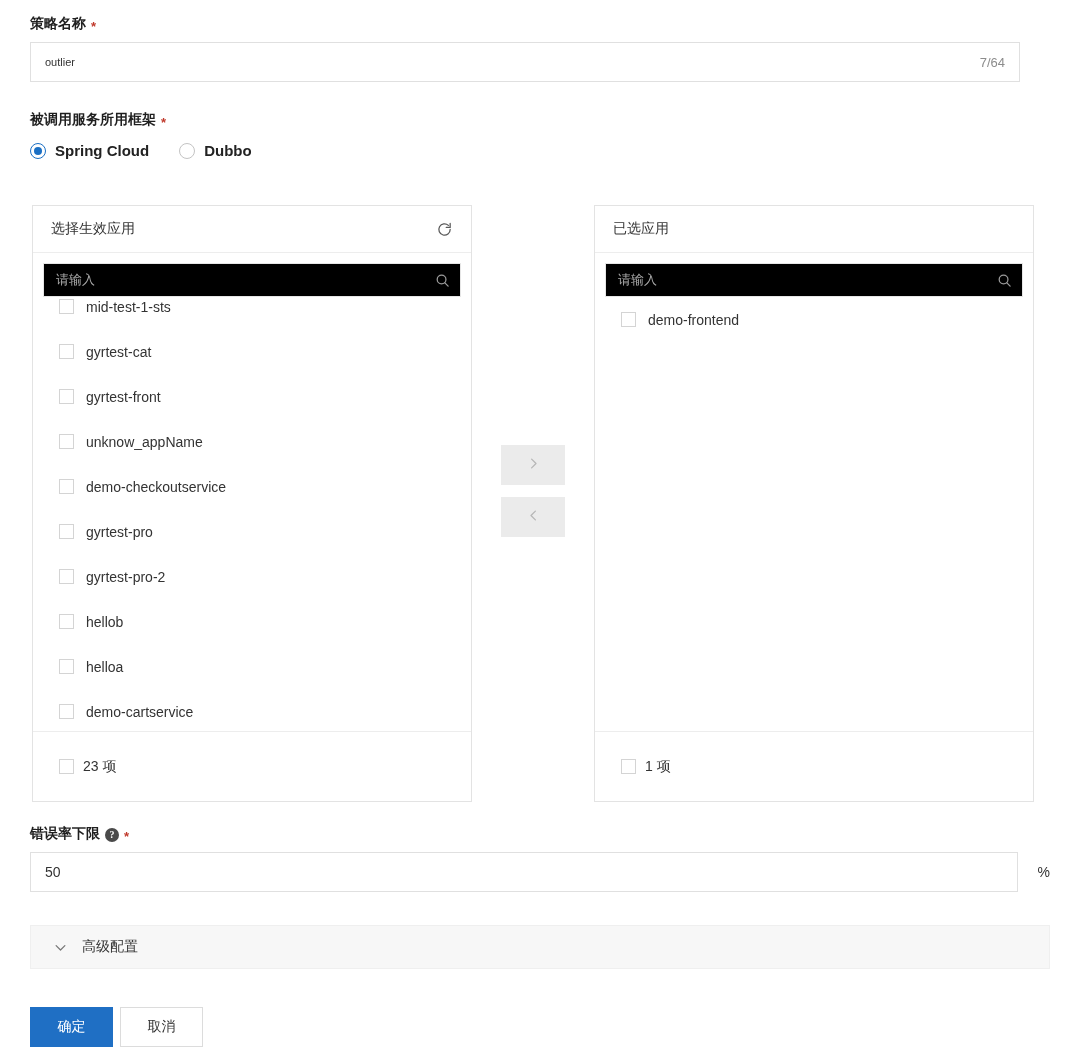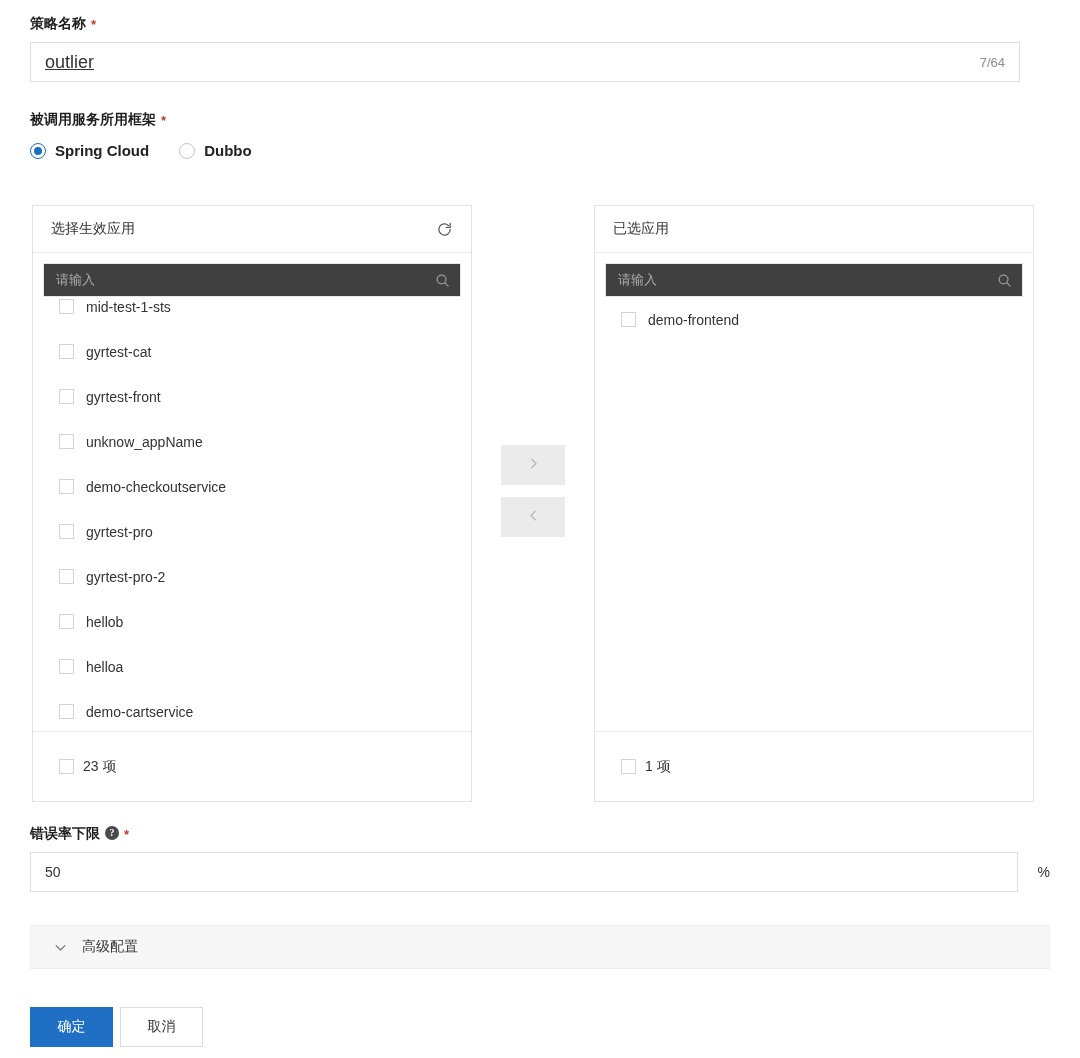--- a/index.html
+++ b/index.html
@@ -14,21 +14,21 @@
 
   .page { position: relative; width: 1080px; height: 1058px; background: #fff; }
 
   
   .field-label {
     font-size: 14px;
     font-weight: bold;
     color: #1f1f1f;
     line-height: 18px;
     display: flex;
-    align-items: center;
+    align-items: flex-end;
     gap: 5px;
   }
   .req-star { color: #c0392b; font-size: 13px; line-height: 1; position: relative; top: 1px; }
   .help-icon {
     display: inline-flex; align-items: center; justify-content: center;
     width: 14px; height: 14px; border-radius: 50%;
     background: #4a4a4a; color: #ffffff;
     font-size: 10px; font-weight: bold; line-height: 1;
     font-family: "Liberation Serif", serif;
   }
@@ -37,24 +37,23 @@
   .text-input {
     position: relative;
     border: 1px solid #e0e0e0;
     background: #fff;
     height: 40px;
     display: flex;
     align-items: center;
     padding: 0 14px;
   }
   .text-input .value {
-    font-size: 18px;
+    font-size: 11px;
     color: #333;
     flex: 1;
-    text-decoration: underline;
   }
   .text-input .counter {
     font-size: 13px;
     color: #8c8c8c;
   }
 
   
   .radio-group { display: flex; align-items: center; gap: 30px; }
   .radio-opt { display: flex; align-items: center; gap: 9px; cursor: pointer; font-weight: bold; }
   .radio-dot {
@@ -92,21 +91,21 @@
   }
   .t-head .title { flex: 1; }
   .refresh-ico { color: #5a5a5a; display: inline-flex; cursor: pointer; }
 
   .t-search-wrap { padding: 10px 10px 0 10px; background:#fff; position: relative; z-index: 3; }
   .t-search {
     height: 34px;
     border: 1px solid #e6e6e6;
     display: flex; align-items: center;
     padding: 0 10px 0 12px;
-    background: #404040;
+    background: #000000;
   }
   .t-search .ph { flex: 1; font-size: 13px; color: #aaaaaa; }
   .t-search .sico { color: #9b9b9b; display:inline-flex; }
 
   .t-body {
     flex: 1;
     overflow: hidden;
     position: relative;
   }
   .t-list {

